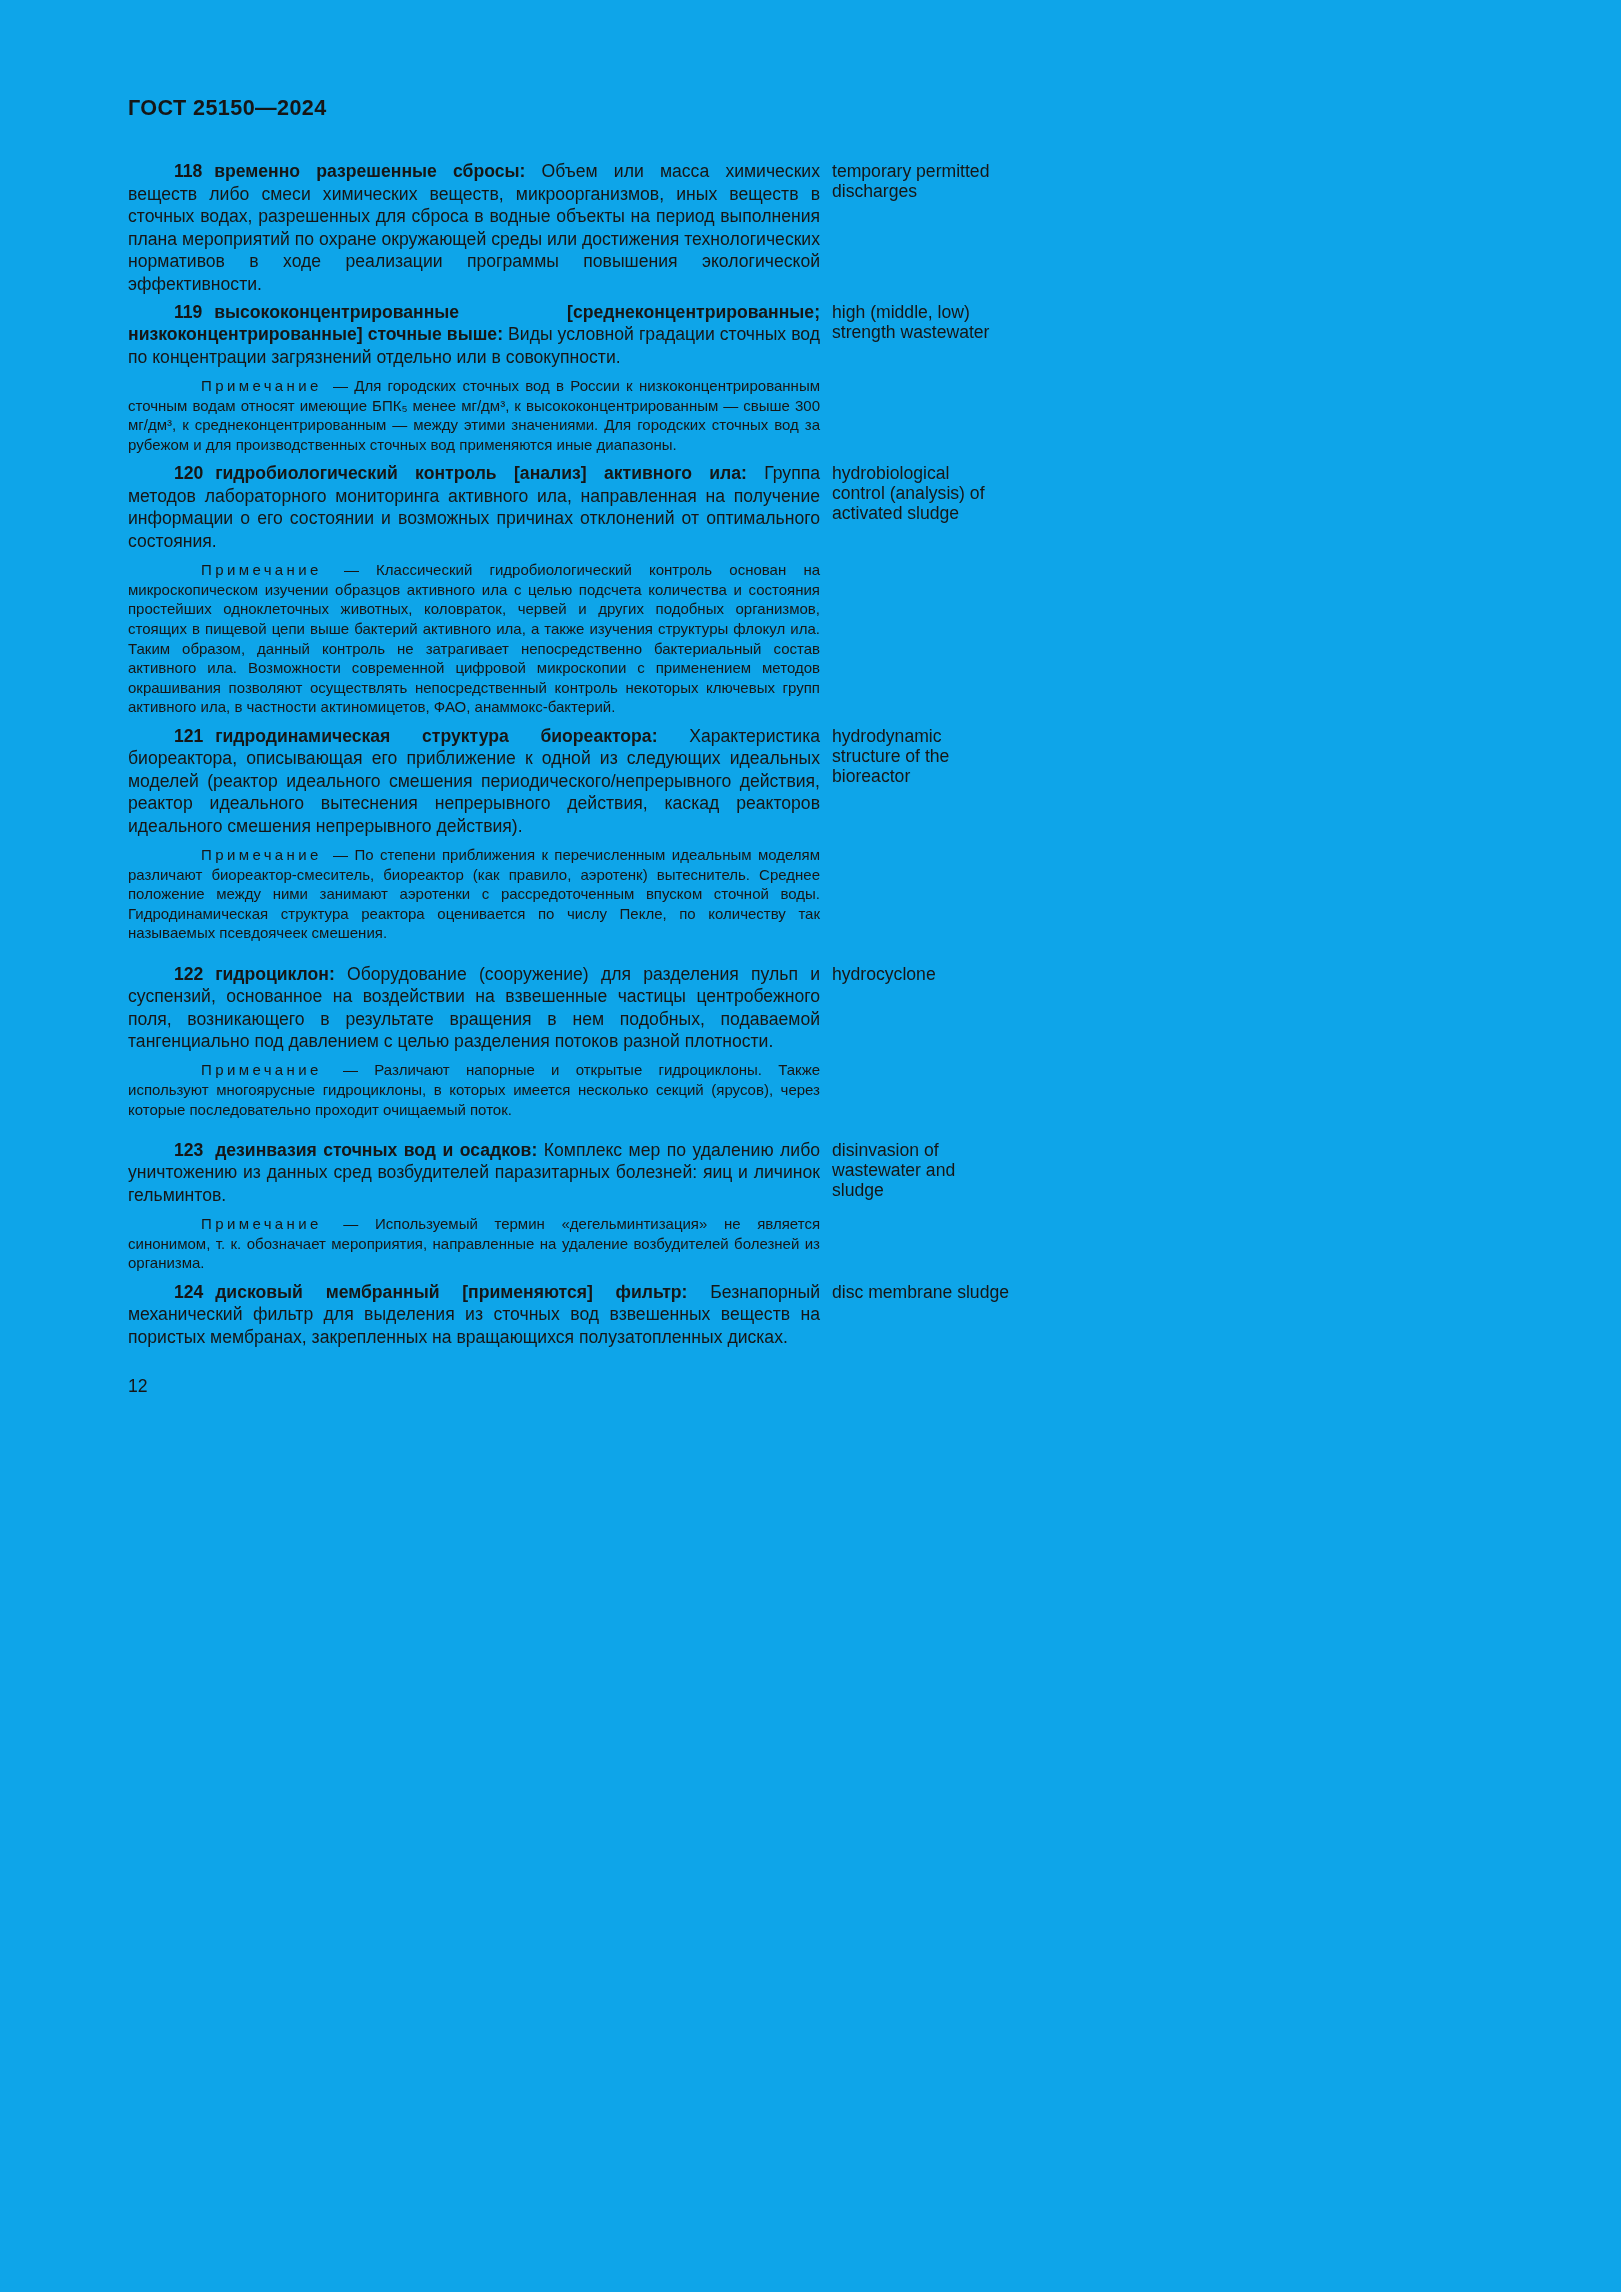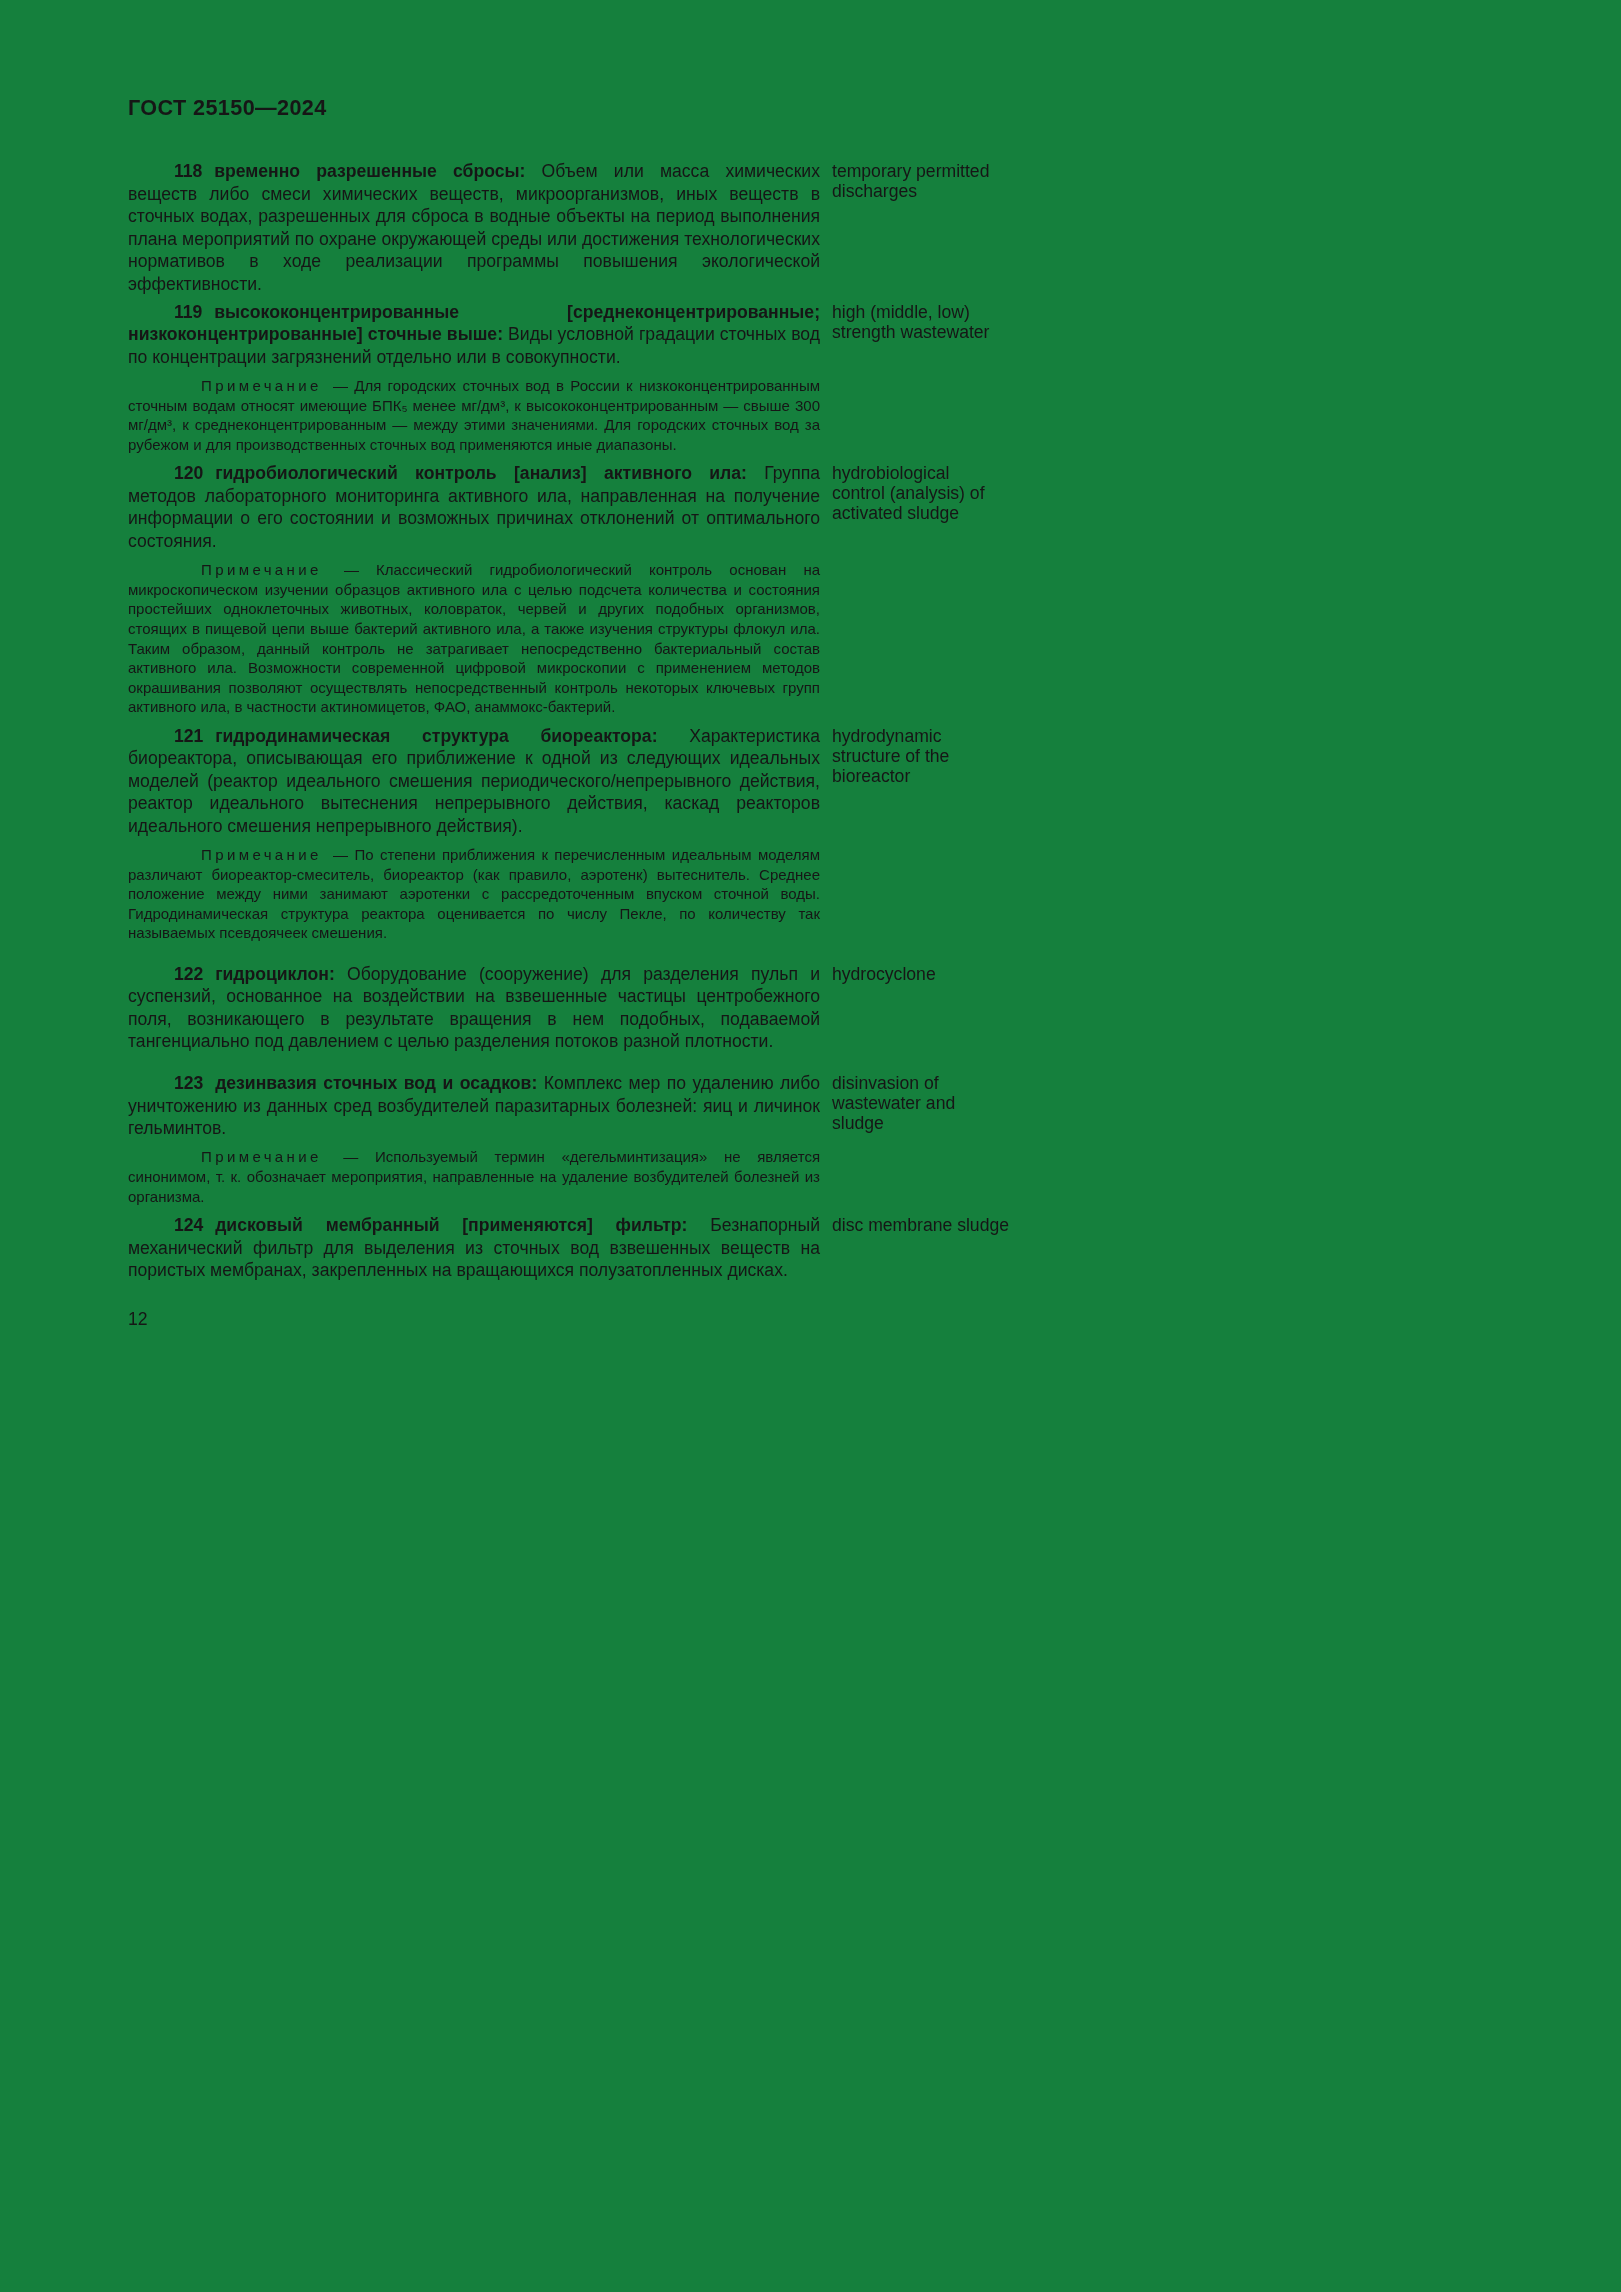--- a/index.html
+++ b/index.html
@@ -1,21 +1,21 @@
 <!DOCTYPE html>
 <html lang="ru"><head>
 <meta charset="utf-8">
 <style>
   * { box-sizing: border-box; }
   html, body { margin: 0; padding: 0; background: #ffffff; }
   .page {
     position: relative;
     width: 1621px;
     height: 2293px;
-    background: #15803d;
+    background: #0ea5e9;
     color: #161616;
     font-family: "Liberation Sans", "DejaVu Sans", sans-serif;
     padding: 95px 0 0 128px;
     overflow: hidden;
   }
   .running-header {
     font-size: 21.6px;
     font-weight: 700;
     letter-spacing: 0.4px;
     margin-bottom: 39px;
@@ -128,20 +128,26 @@
     <div class="english" lang="en">hydrodynamic
 structure of the
 bioreactor</div>
   </section>
 
   <section class="entry">
     <div class="entry-main">
       <p class="definition"><span class="num">122</span><span class="term">гидроциклон:</span>
         <span class="def-text">Оборудование (сооружение) для разделения пульп и суспензий, основанное на воздействии на взвешенные частицы центробежного поля, возникающего в результате вращения в нем подобных, подаваемой тангенциально под давлением с целью разделения потоков разной плотности.</span>
       </p>
+      <div class="notes">
+  <p class="note">
+    <span class="note-label">Примечание</span>
+    <span class="note-body">— Различают напорные и открытые гидроциклоны. Также используют многоярусные гидроциклоны, в которых имеется несколько секций (ярусов), через которые последовательно проходит очищаемый поток.</span>
+  </p>
+</div>
     </div>
     <div class="english" lang="en">hydrocyclone</div>
   </section>
 
   <section class="entry">
     <div class="entry-main">
       <p class="definition"><span class="num">123</span><span class="term">дезинвазия сточных вод и осадков:</span>
         <span class="def-text">Комплекс мер по удалению либо уничтожению из данных сред возбудителей паразитарных болезней: яиц и личинок гельминтов.</span>
       </p>
       <div class="notes">

